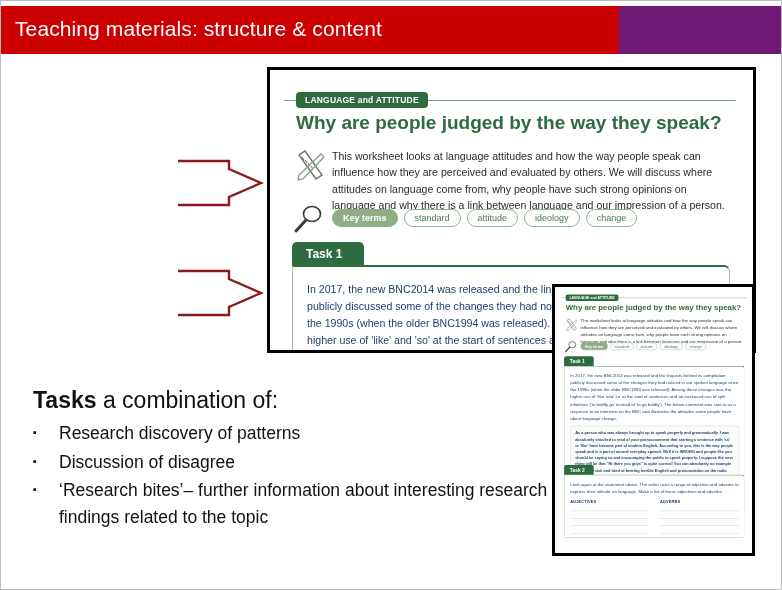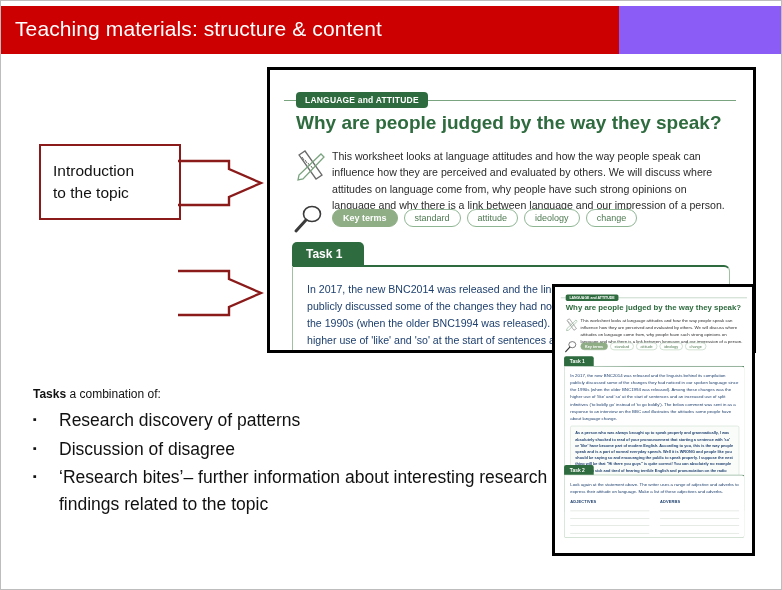--- a/index.html
+++ b/index.html
@@ -14,21 +14,21 @@
     position:absolute;left:0;top:0;width:782px;height:590px;
     background:#ffffff;
     border:1px solid #bdbdbd;
     box-sizing:border-box;
     overflow:hidden;
   }
 
   
   .titlebar{
     position:absolute;left:0;top:5px;width:782px;height:48px;
-    background:#8b5cf6;
+    background:#701a75;
   }
   .titlebar-red{
     position:absolute;left:0;top:0;width:618px;height:48px;
     background:#CC0000;
   }
   .slide-title{
     position:absolute;left:14px;top:11px;
     color:#ffffff;
     font-size:21px;
     letter-spacing:.1px;
@@ -147,42 +147,36 @@
   .t-small{color:#1d3f6e;font-size:10px;margin-top:9px;}
   .t-small-b{color:#1d3f6e;font-size:10.4px;margin-top:12px;font-weight:bold;}
   .t-blankline{display:inline-block;width:190px;border-bottom:1px solid #9aa;height:1px;margin-left:6px;vertical-align:middle;}
   .t-colhead{color:#1d3f6e;font-size:9.6px;font-weight:bold;letter-spacing:.3px;}
   .t-cols{display:flex;gap:26px;margin-top:10px;}
   .t-col{flex:1;}
   .t-rule{border-bottom:1px solid #c2cfc3;height:17px;}
 
   
   .tasks-block{position:absolute;left:32px;top:386px;width:520px;}
-  .tasks-head{font-size:12px;color:#111;margin-bottom:6px;}
+  .tasks-head{font-size:23px;color:#111;margin-bottom:6px;}
   .tasks-head b{font-weight:bold;}
   .bullet-row{display:flex;font-size:17.5px;color:#111;line-height:1.52;margin-bottom:2px;}
   .bullet-mark{width:26px;flex:none;font-size:11px;line-height:2.3;}
   .bullet-text{flex:1;}
 </style>
 </head>
 <body>
 
 <div class="slide">
 
   <div class="titlebar">
     <div class="titlebar-red"></div>
     <div class="slide-title">Teaching materials: structure &amp; content</div>
   </div>
 
-  <div class="callout callout-1">
-    <span>
-      <span>Introduction</span><br>
-      <span>to the topic</span>
-    </span>
-  </div>
   <svg class="arrow arrow-1" width="88" height="48" viewBox="0 0 88 48">
     <path d="M1,2 L52,2 L52,10 L84,24 L52,38 L52,46 L1,46" fill="none" stroke="#8B1A1A" stroke-width="2.4"></path>
   </svg>
 
   <svg class="arrow arrow-2" width="88" height="48" viewBox="0 0 88 48">
     <path d="M1,2 L52,2 L52,10 L84,24 L52,38 L52,46 L1,46" fill="none" stroke="#8B1A1A" stroke-width="2.4"></path>
   </svg>
 
   <div class="sheet-frame">
     <div class="sheet-inner">

